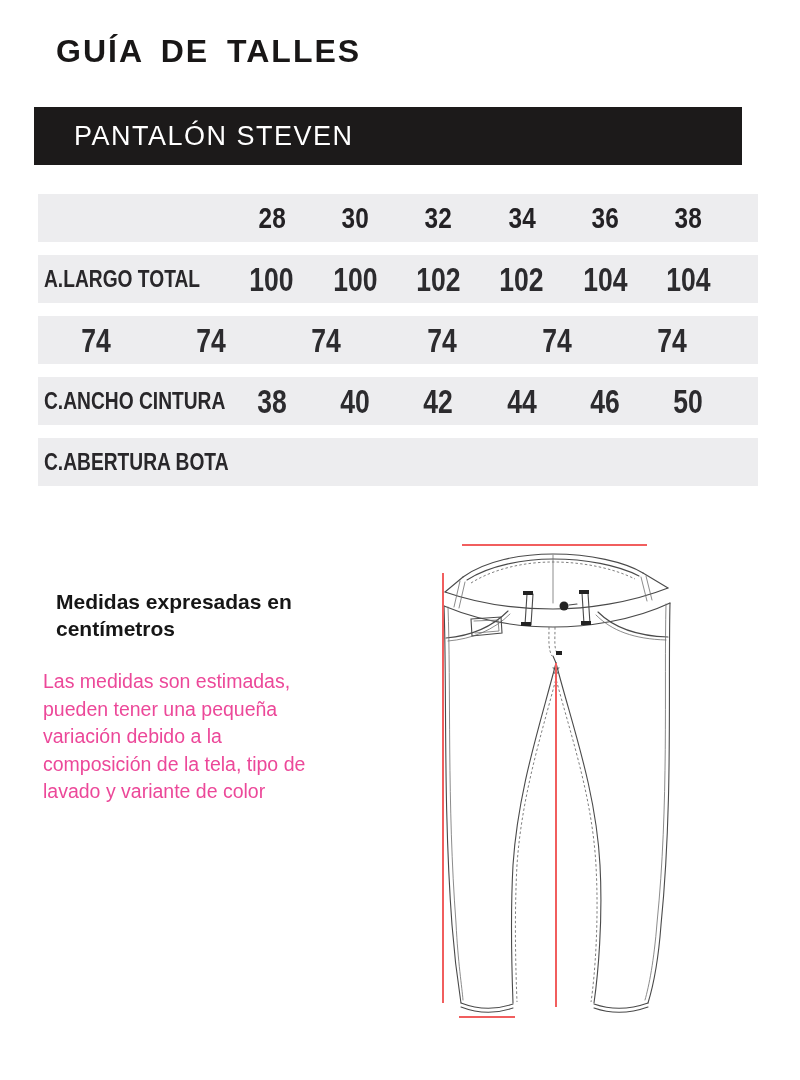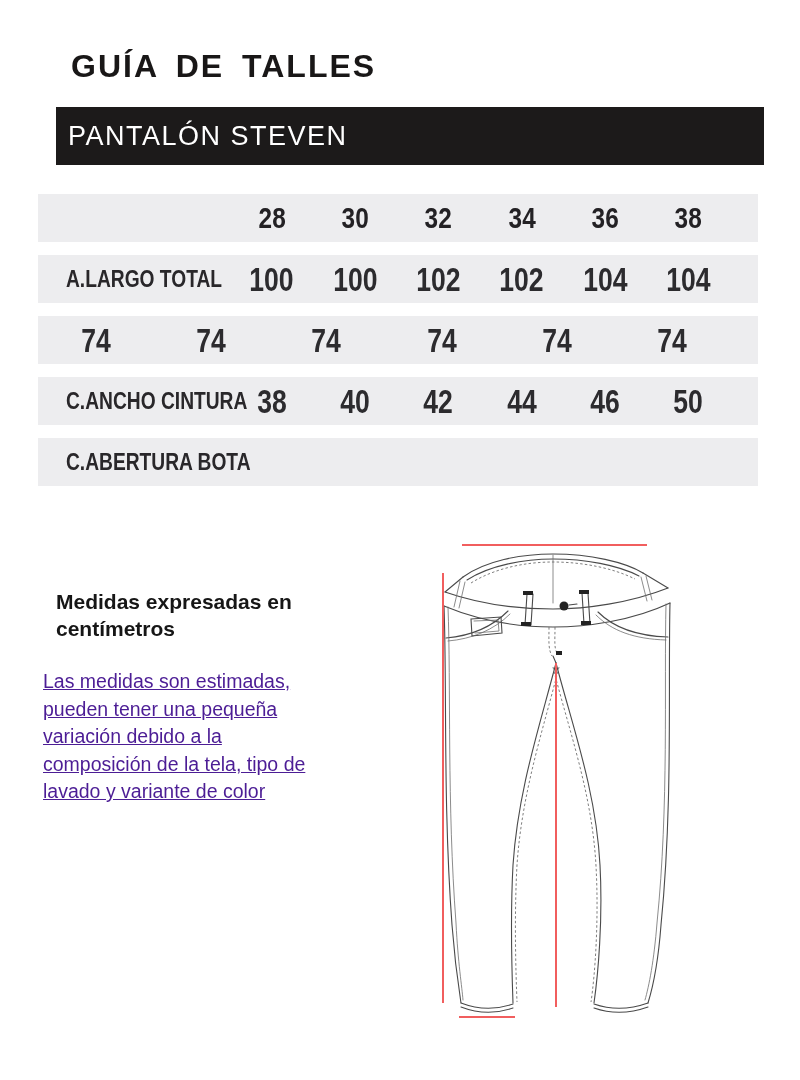--- a/index.html
+++ b/index.html
@@ -1,50 +1,50 @@
 <!DOCTYPE html>
 <html><head>
 <meta charset="utf-8">
 <style>
   html,body{margin:0;padding:0;background:#fff;}
   .canvas{
     position:relative;width:800px;height:1080px;background:#ffffff;
     font-family:"Liberation Sans", sans-serif;overflow:hidden;
   }
   .title{
-    position:absolute;left:56px;top:33px;margin:15px;
+    position:absolute;left:56px;top:33px;margin:0;
     font-size:32px;font-weight:bold;letter-spacing:2px;word-spacing:7px;
     color:#191717;
   }
   .product-bar{
-    position:absolute;left:56px;top:107px;width:708px;height:58px;
+    position:absolute;left:34px;top:107px;width:708px;height:58px;
     background:#1c1a1a;color:#ffffff;display:flex;align-items:center;
-    padding-left:12px;box-sizing:border-box;font-size:27px;letter-spacing:1.5px;
+    padding-left:40px;box-sizing:border-box;font-size:27px;letter-spacing:1.5px;
   }
   .size-table{position:absolute;left:38px;top:194px;width:720px;}
   .trow{
     height:48px;margin-bottom:13px;background:#ededef;
     display:flex;align-items:center;
   }
-  .tlabel{width:192px;padding-left:28px;box-sizing:border-box;
+  .tlabel{width:192px;padding-left:6px;box-sizing:border-box;
     font-size:24px;font-weight:bold;color:#29272a;white-space:nowrap;text-align:center;}
   .tlabel span{display:inline-block;transform:scaleX(0.8);transform-origin:left center;}
   .tvals{flex:1;display:flex;padding-right:28px;}
   .tcell{flex:1;text-align:center;font-size:34px;color:#2c2b2e;font-weight:bold;}
   .tcell span{display:inline-block;transform:scaleX(0.78);transform-origin:center;}
   .trow.header .tcell{font-size:29px;font-weight:bold;color:#232124;}
   .trow.header .tcell span{transform:scaleX(0.84);}
   .notes{position:absolute;left:43px;top:575px;width:312px;}
   .notes h2{
     margin:13px;font-size:21px;font-weight:bold;line-height:27px;
     color:#161616;white-space:pre-line;
   }
   .notes p{
     margin:26px 0 0 0;font-size:19.5px;line-height:27.5px;
-    color:#4c1d95;white-space:pre-line;text-decoration:underline;
+    color:#ec4899;white-space:pre-line;
   }
   .jeans-wrap{position:absolute;left:430px;top:535px;width:270px;height:495px;}
   .jeans-wrap svg{display:block;width:100%;height:100%;}
   .ln{fill:none;stroke:#4a4a4a;stroke-width:1.1;stroke-linecap:round;}
   .lnthin{fill:none;stroke:#6f6f6f;stroke-width:0.8;stroke-linecap:round;}
   .lndash{fill:none;stroke:#6f6f6f;stroke-width:0.9;stroke-dasharray:2.5 2.2;}
   .red{fill:none;stroke:#f15e5e;stroke-width:2;}
   .blk{fill:#222222;stroke:none;}
 </style>
 </head>

